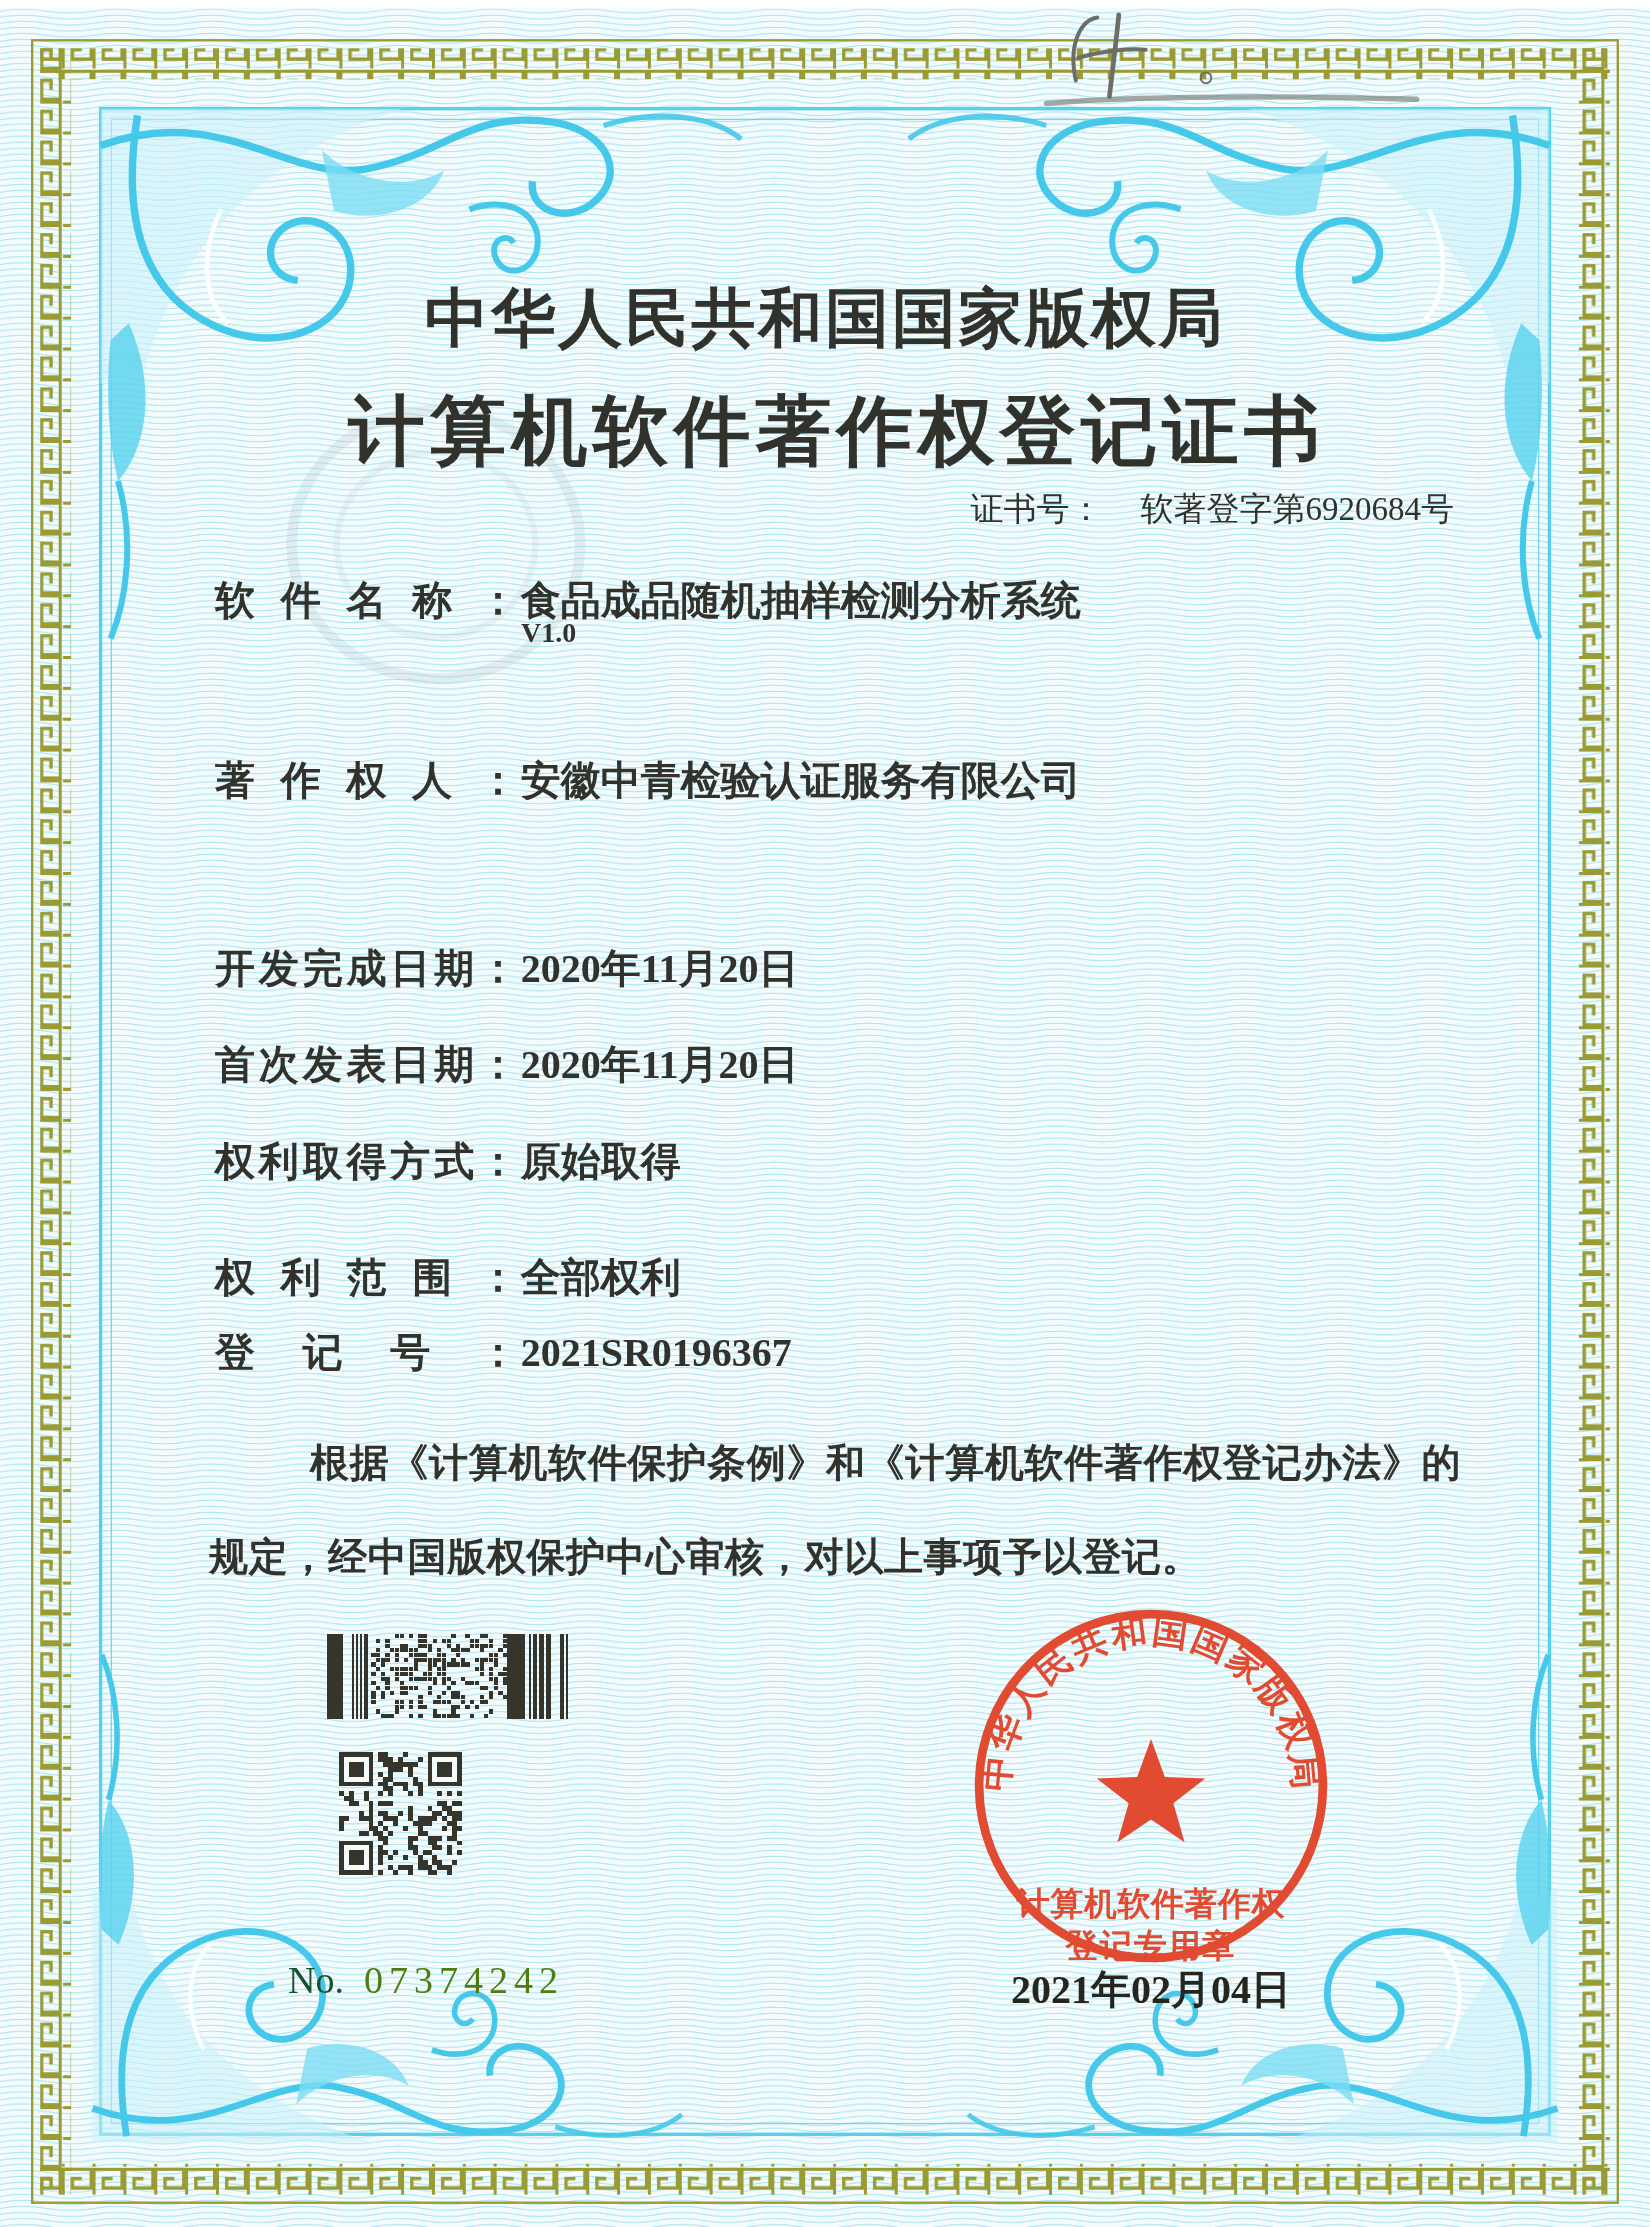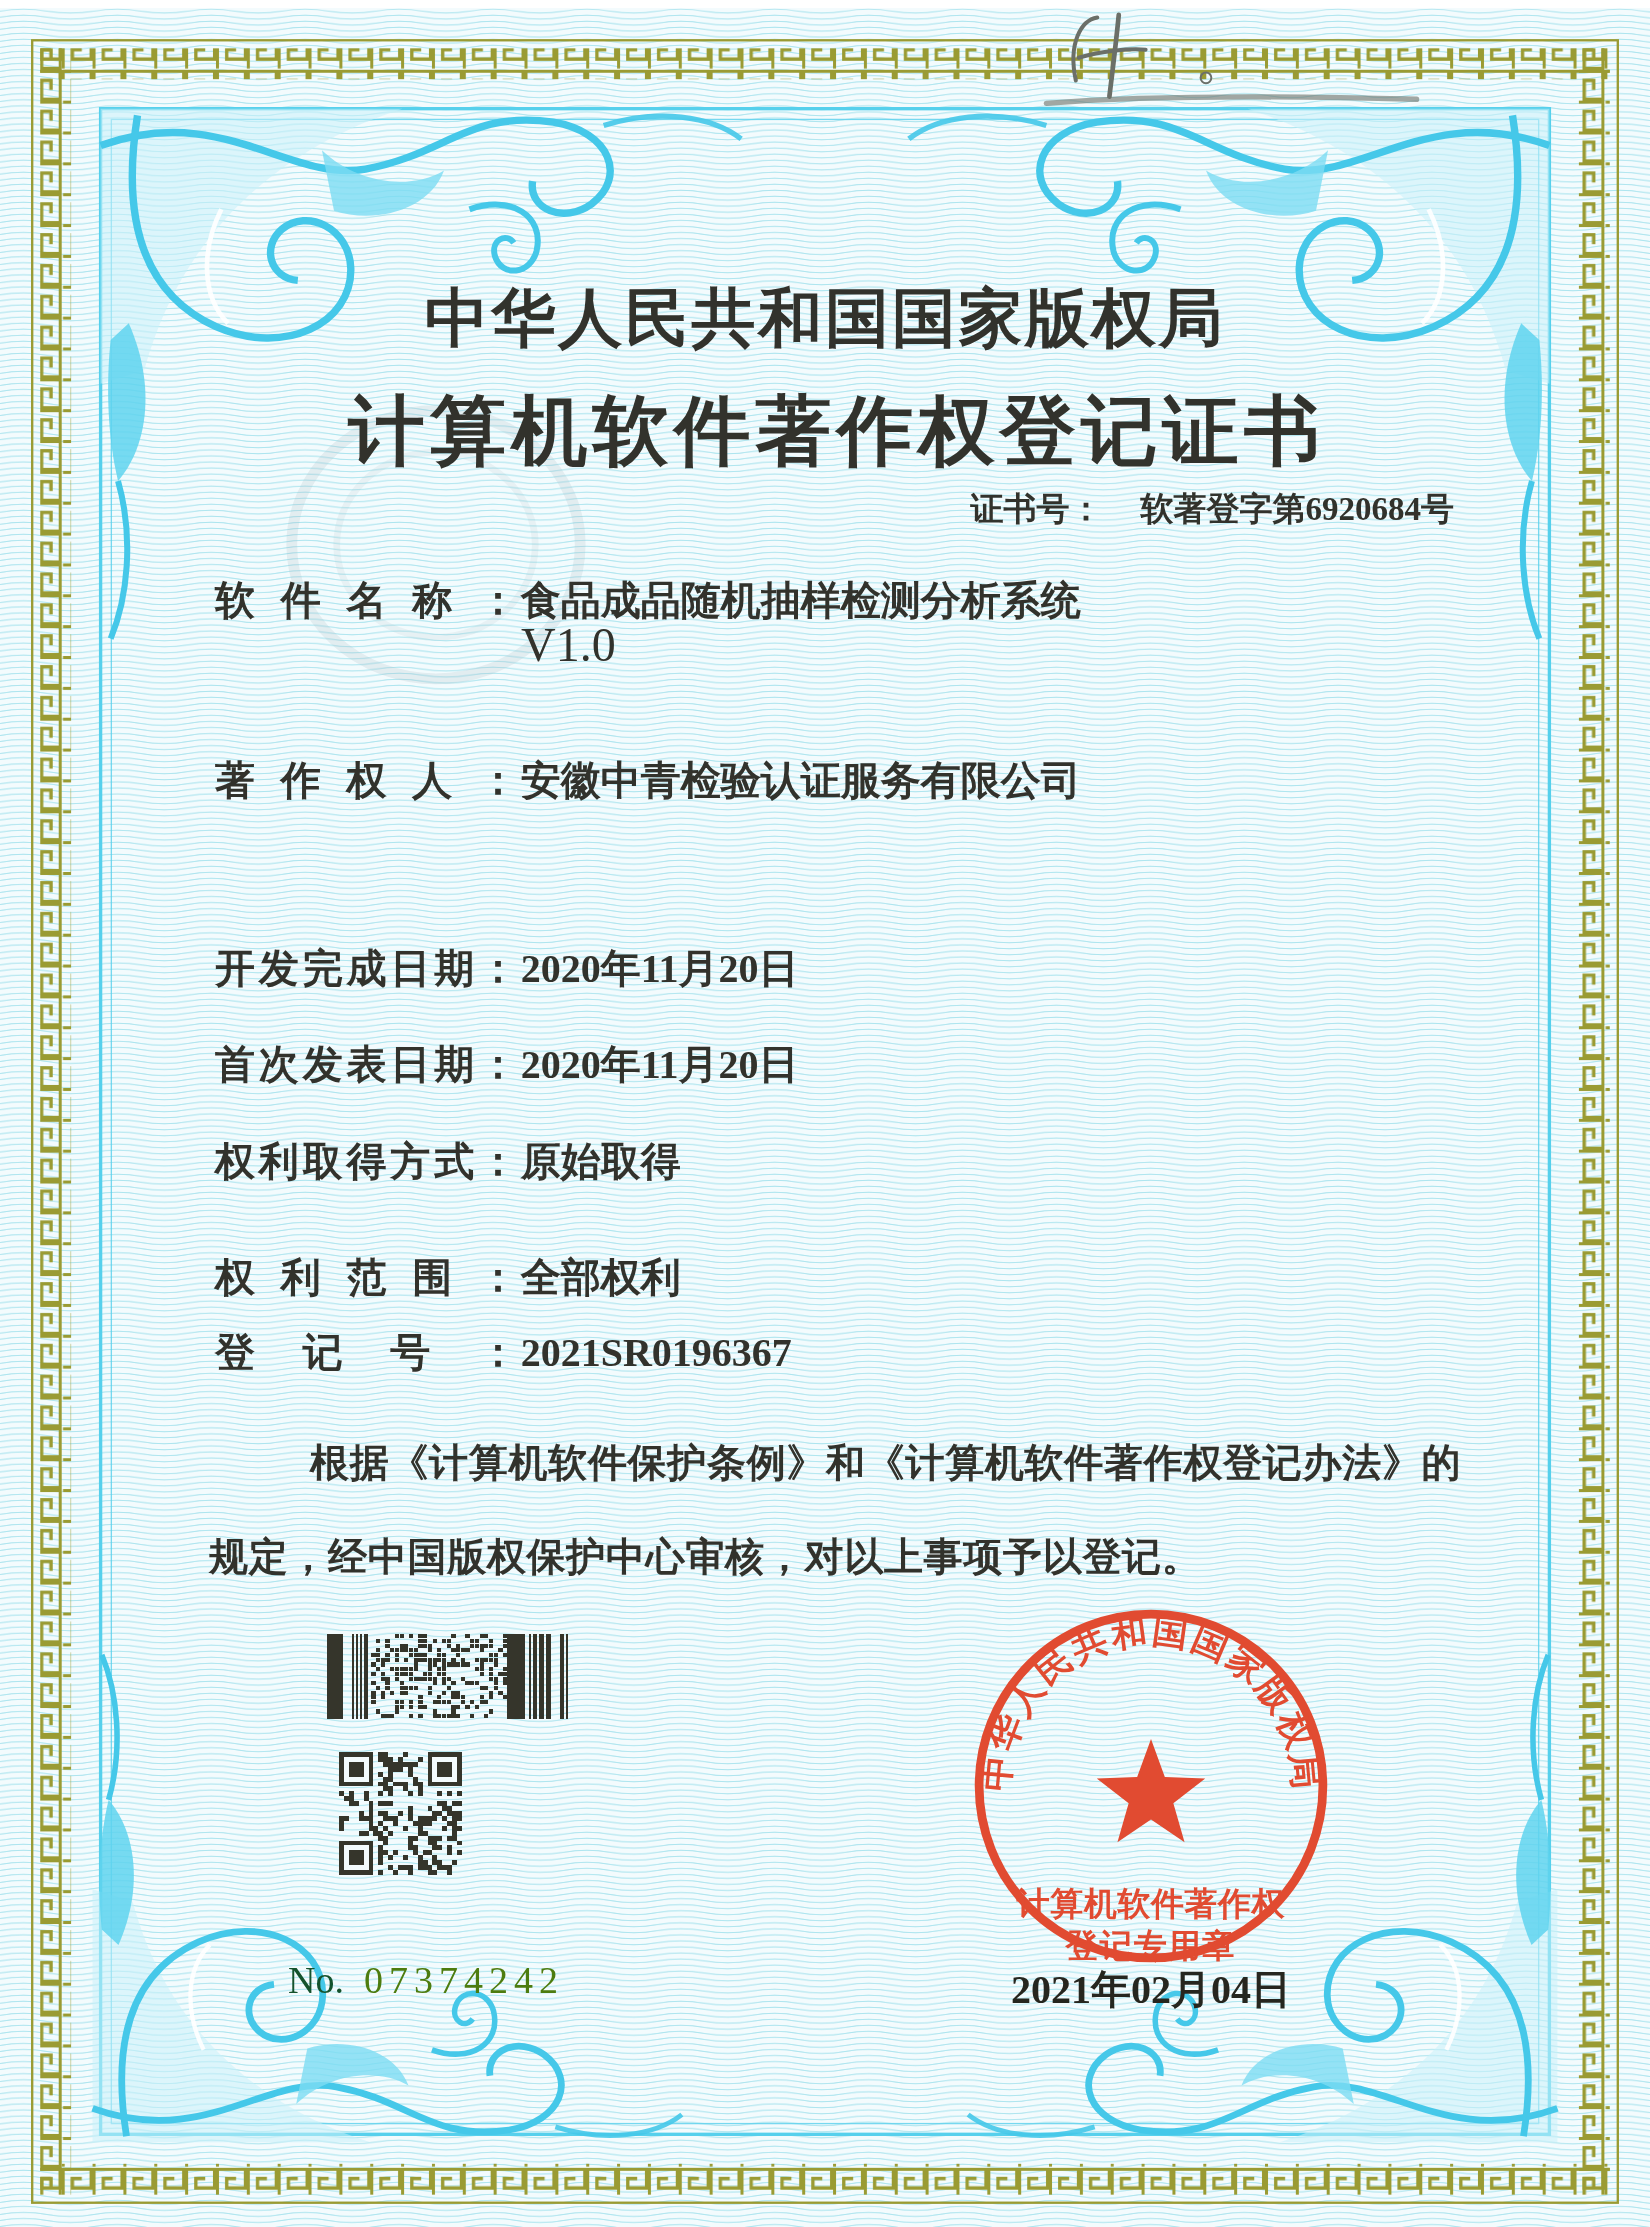--- a/index.html
+++ b/index.html
@@ -2,26 +2,26 @@
 <html style="font-size:10.7px"><head>
 <meta charset="utf-8">
 <style>
   html,body{margin:0;padding:0;background:#ffffff;}
   .page{position:relative;width:1650px;height:2227px;background:#f3fbfd;overflow:hidden;
         font-family:"Liberation Serif","DejaVu Serif",serif;color:#32322c;margin-top:8px;}
   .bg{position:absolute;left:0;top:0;width:1650px;height:2227px;}
   .txt{position:absolute;white-space:nowrap;}
   .authority{left:0;top:267px;width:1650px;text-align:center;font-size:64px;font-weight:700;letter-spacing:2.7px;}
   .cert-title{left:12px;top:373px;width:1650px;text-align:center;font-size:76px;font-weight:700;letter-spacing:5.4px;}
-  .certno{top:479px;right:196px;font-size:33px;font-weight:700;}
+  .certno{top:479px;right:196px;font-size:33px;font-weight:400;}
   .certno .lbl{margin-right:38px;}
   .frow{position:absolute;left:215px;font-size:40px;font-weight:600;}
   .flabel{display:inline-block;width:303px;text-align:justify;text-align-last:justify;}
   .fvalue{margin-left:2.7px;}
-  .r1{top:565px}.rv{top:609px;left:521px;font-size:48px;font-weight:400;}
+  .r1{top:565px}.rv{top:609px;left:521px;font-size:28px;font-weight:700;}
   .r2{top:745px}.r3{top:933px}.r4{top:1029px}.r5{top:1126px}.r6{top:1242px}.r7{top:1317px}
   .para{position:absolute;font-size:39px;font-weight:600;letter-spacing:0.7px;}
   .p1{left:310px;top:1428px}.p2{left:209px;top:1522px}
   .barcode{position:absolute;left:327px;top:1626px;width:242px;height:85px;}
   .qrcode{position:absolute;left:339px;top:1744px;width:123px;height:123px;}
   .serial{left:288px;top:1950px;font-size:38px;}
   .serial .no{color:#14532d;}
   .serial .num{color:#4d7c0f;letter-spacing:6px;margin-left:20px;}
   .seal{position:absolute;left:963px;top:1590px;width:376px;height:376px;}
   .issue-date{left:0;top:1954px;width:2303px;text-align:center;font-size:40px;font-weight:600;color:#26261f;}

